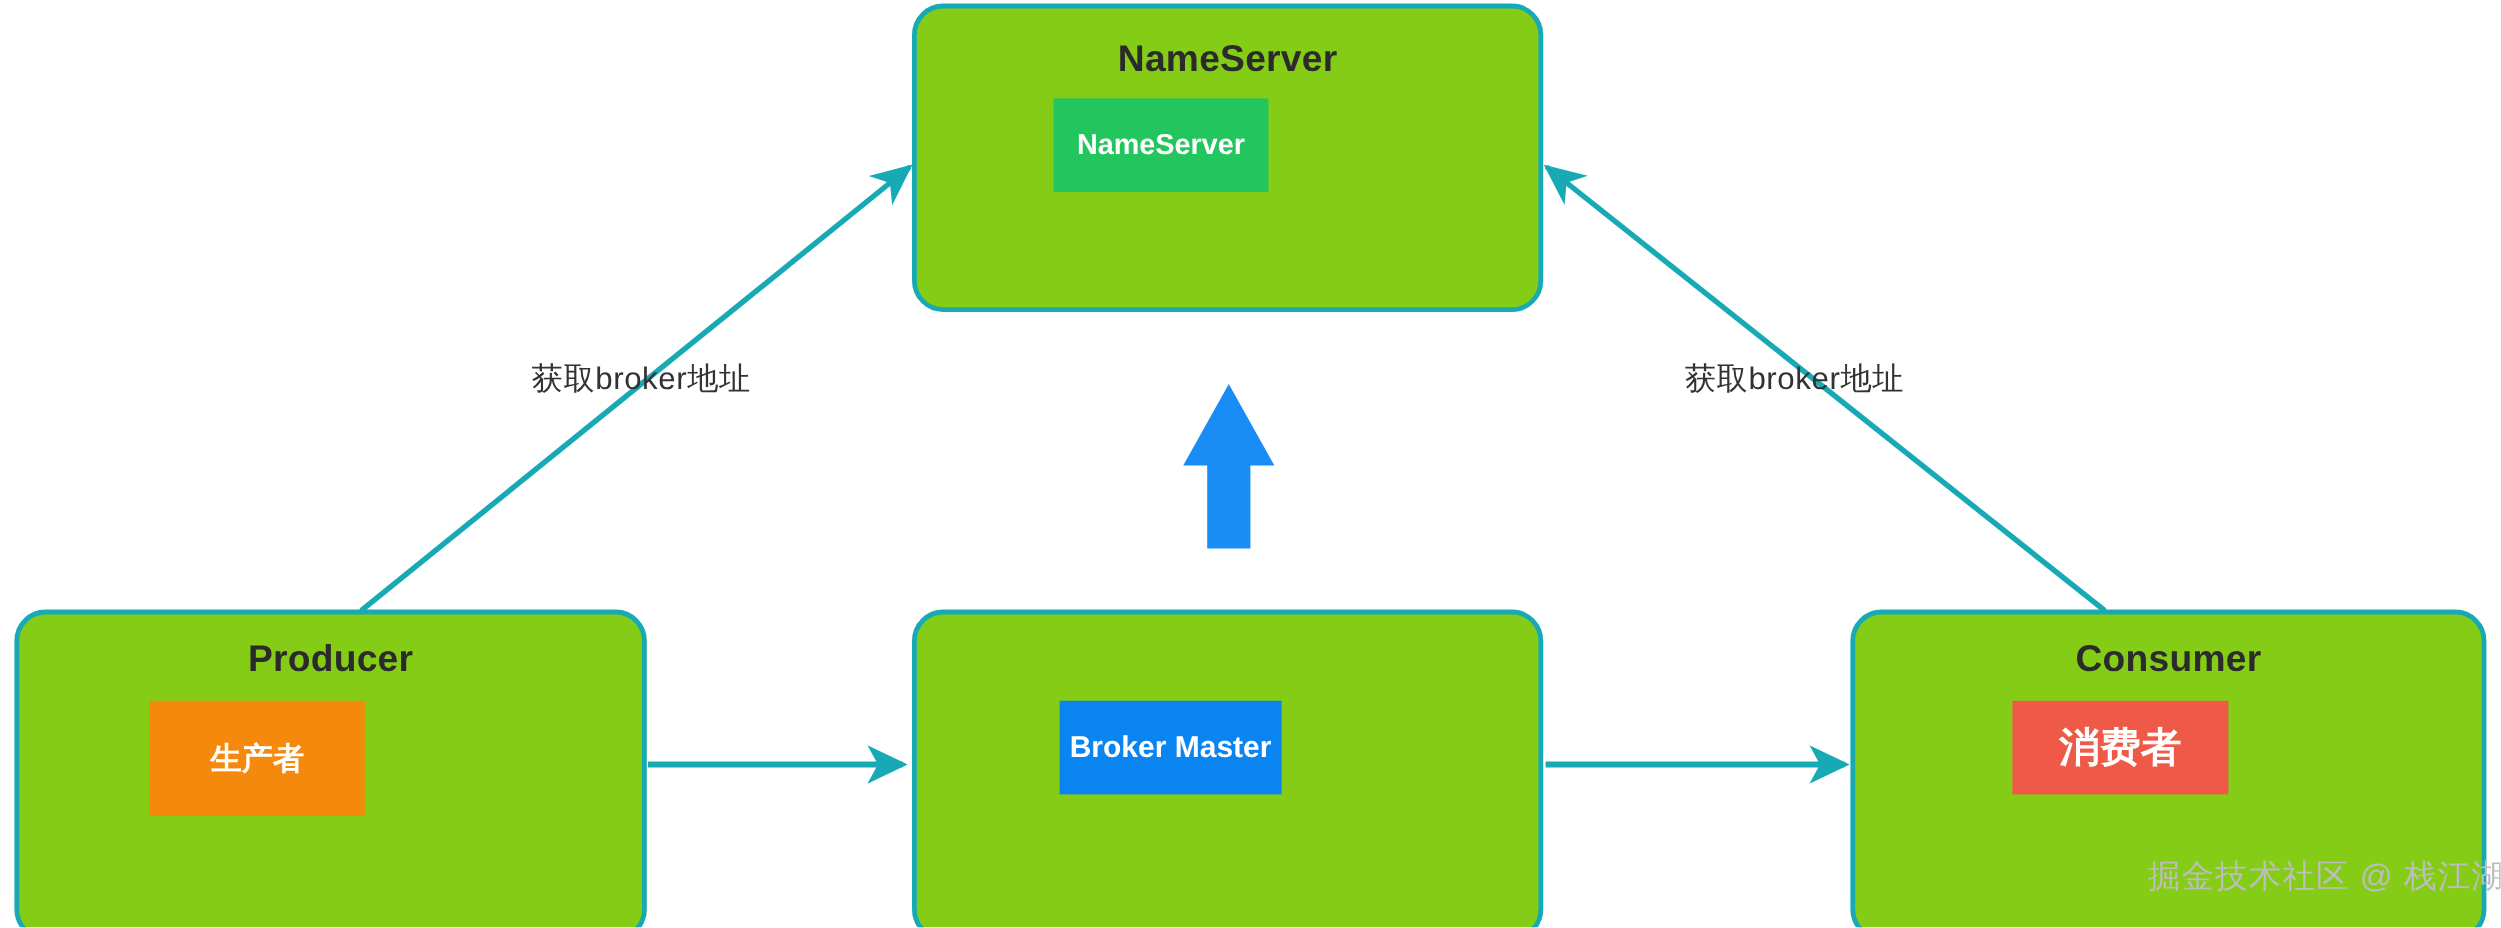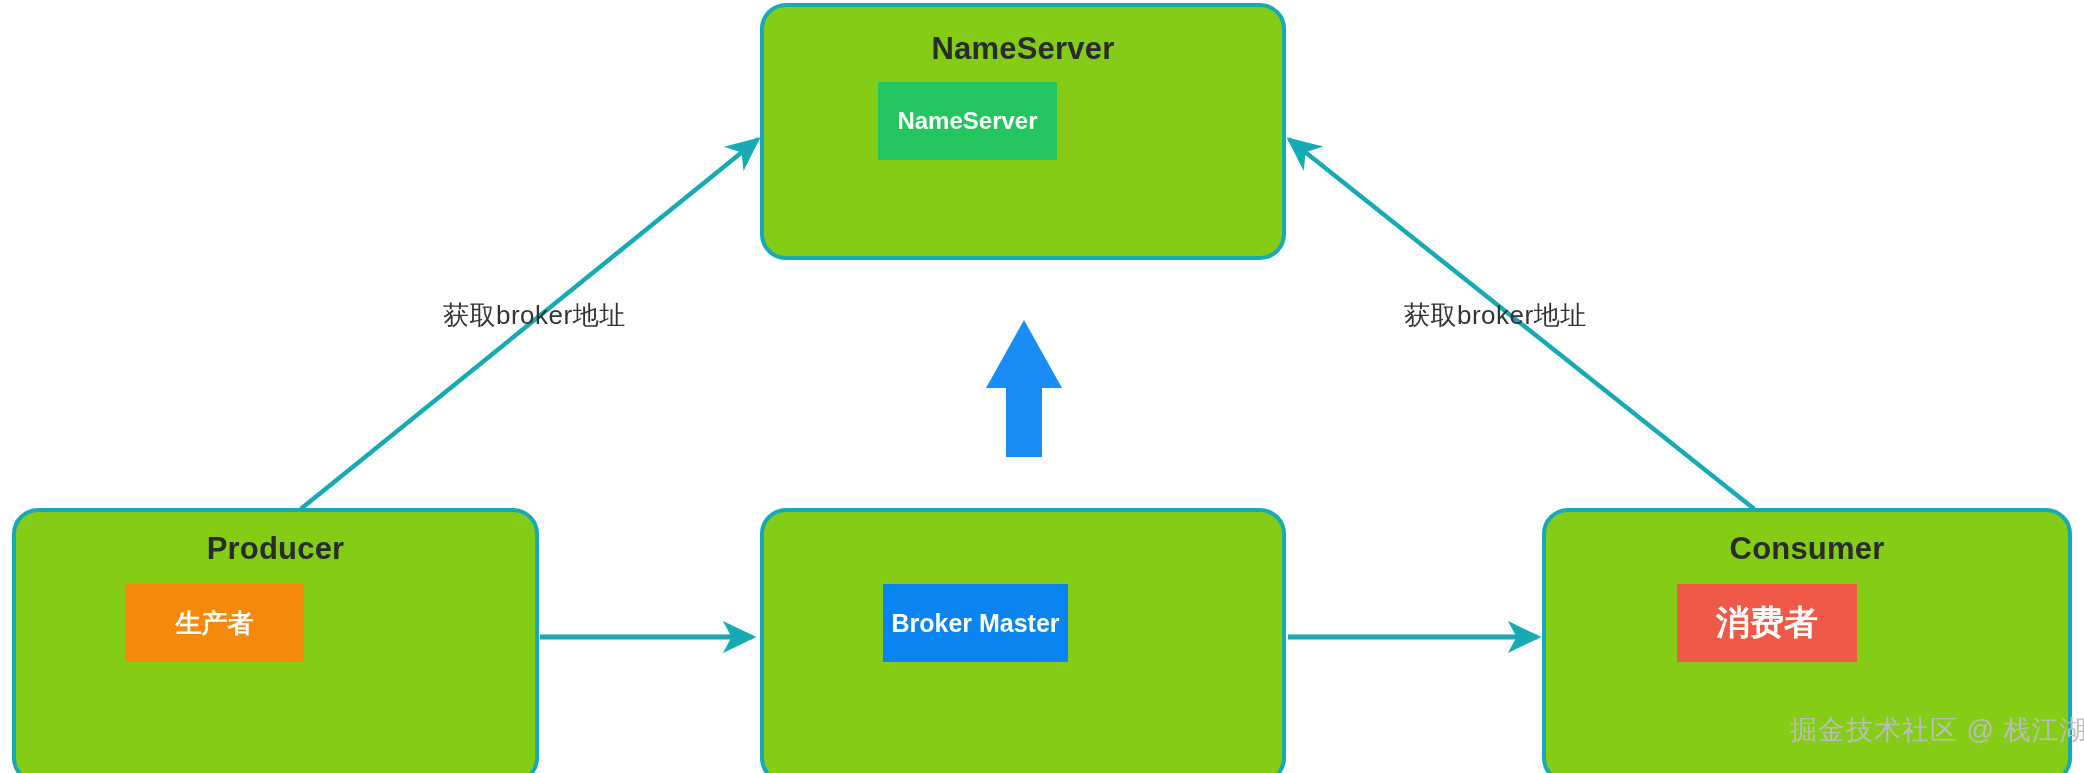--- a/index.html
+++ b/index.html
@@ -77,21 +77,21 @@
     left: 12px;
     top: 508px;
     width: 527px;
     height: 276px;
   }
   #node-producer .node-title { top: 19px; }
   #inner-producer {
     left: 109px;
     top: 72px;
     width: 179px;
-    height: 78px;
+    height: 96px;
     background: #f5890c;
     font-size: 26px;
   }
 
   
   #node-broker {
     left: 760px;
     top: 508px;
     width: 526px;
     height: 276px;

